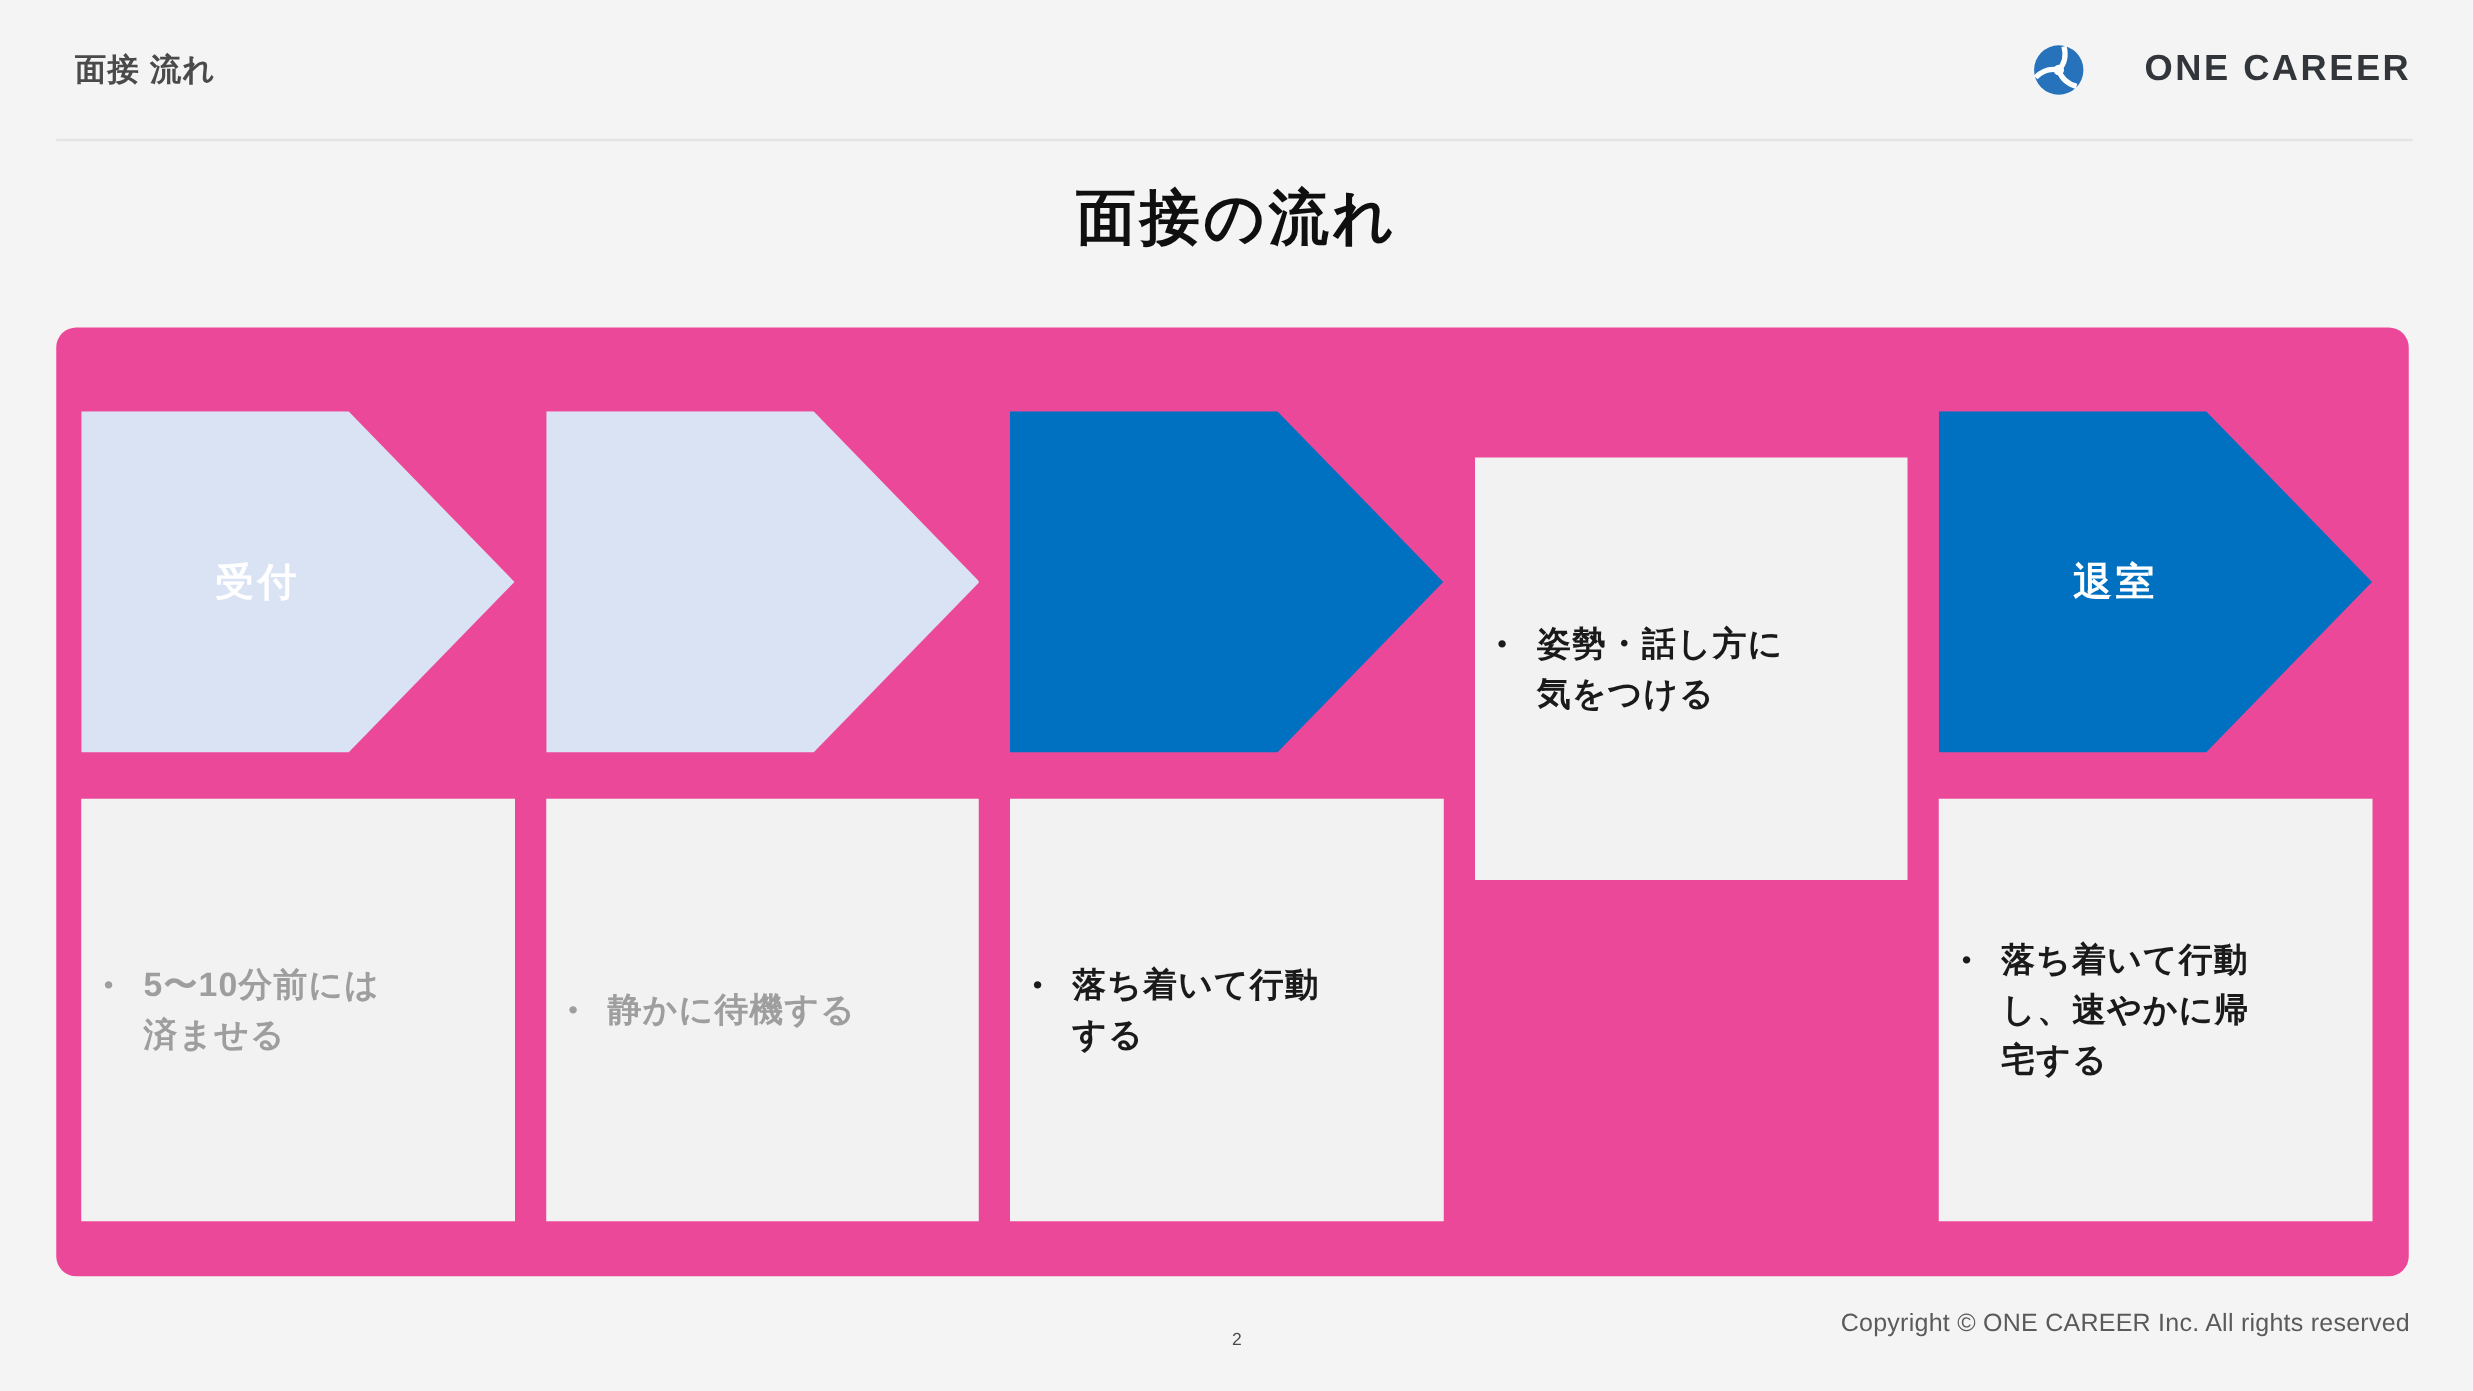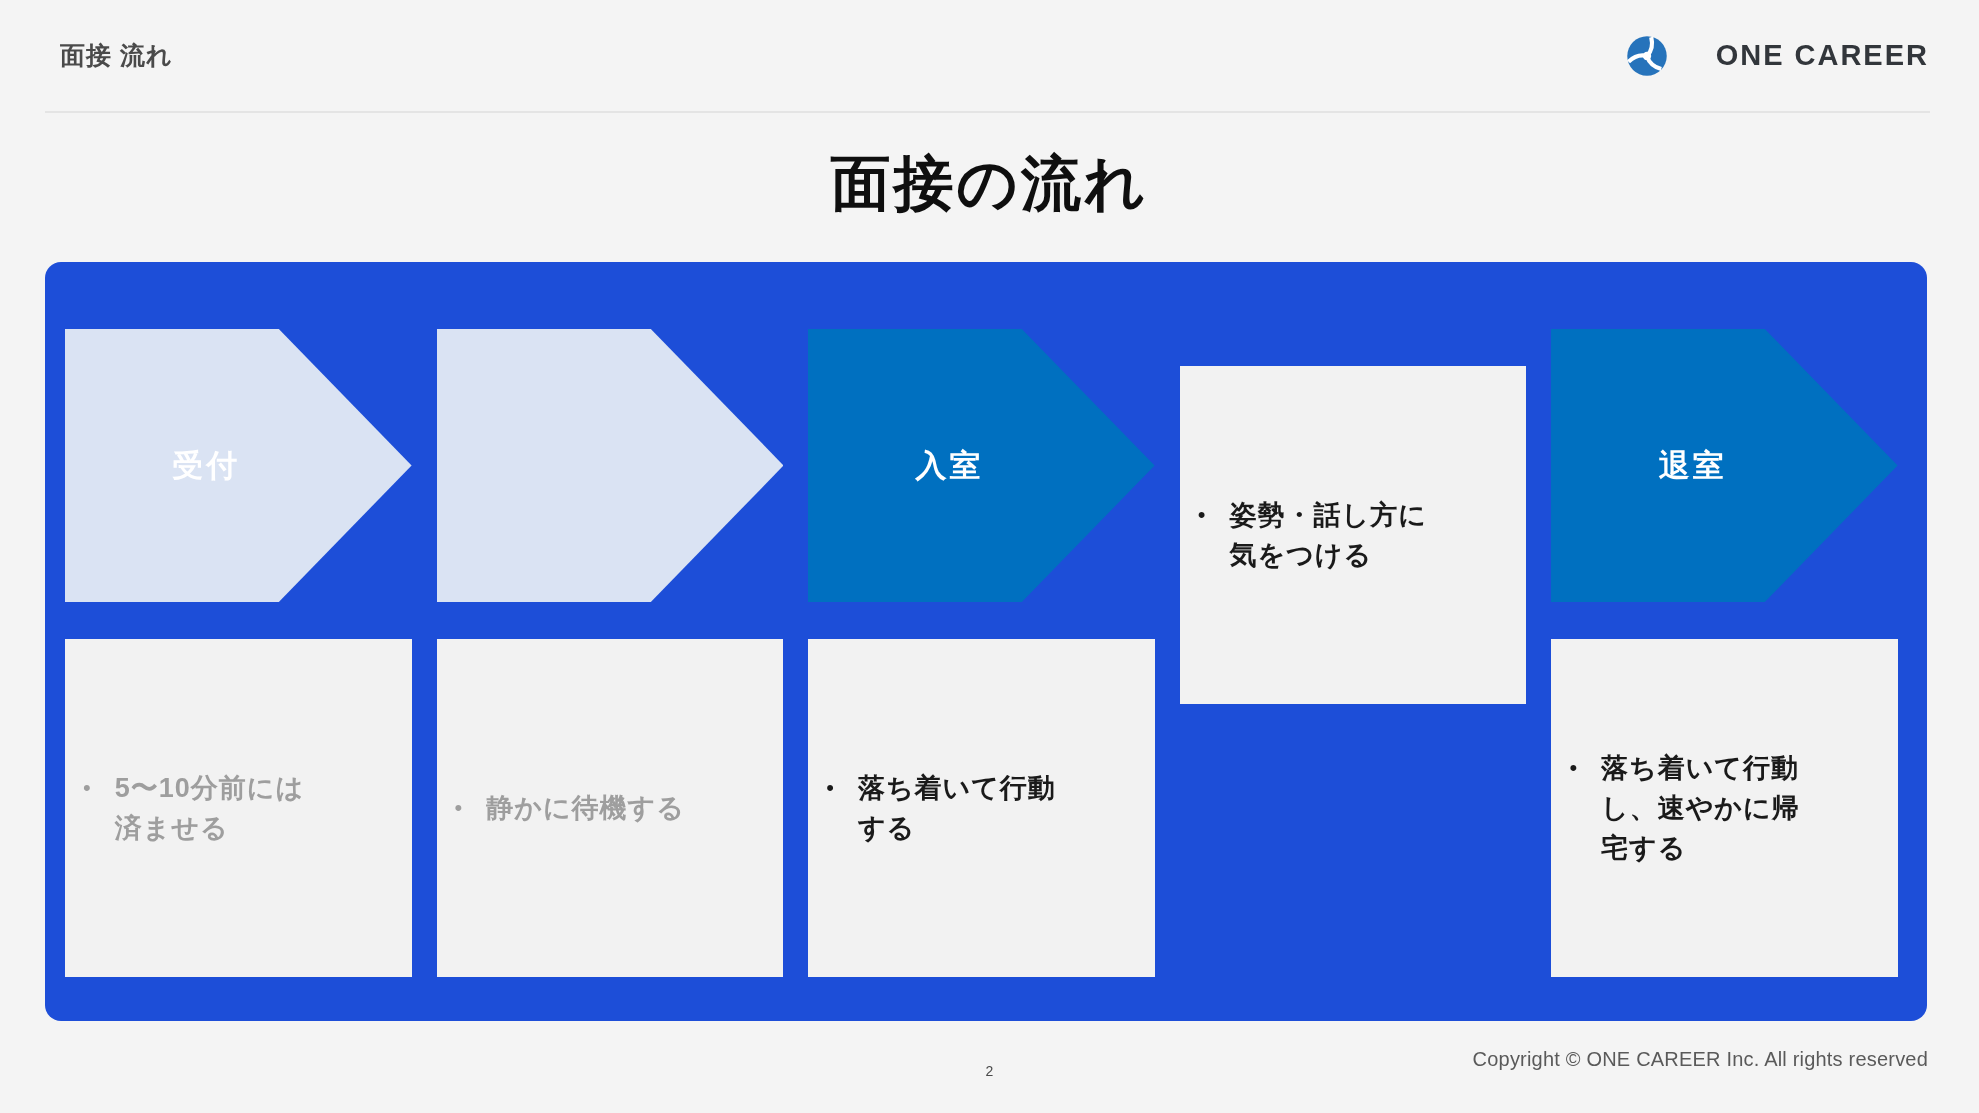--- a/index.html
+++ b/index.html
@@ -28,29 +28,29 @@
     margin-left: 36px;
   }
   .header-rule {
     border: none; border-top: 2px solid #e4e4e4;
     margin: 0 49px 0 45px;
   }
 
   
   .slide-title {
     margin: 26px 0 0; text-align: center;
-    font-size: 60px; font-weight: 700; color: #0f0f0f;
+    font-size: 48px; font-weight: 700; color: #0f0f0f;
     letter-spacing: 3px; line-height: 1.5;
   }
 
   
   .card {
     position: absolute; left: 45px; top: 262px;
     width: 1882px; height: 759px; box-sizing: border-box;
-    background: #1d4ed8; border-radius: 16px;
+    background: #ec4899; border-radius: 16px;
     padding: 67px 29px 0 20px;
   }
   .steps {
     display: grid; grid-template-columns: repeat(5, 1fr); column-gap: 25px;
   }
   .step { position: relative; }
 
   .arrow-wrap { position: relative; height: 273px; }
   .arrow-svg { position: absolute; left: 0; top: 0; width: 100%; height: 100%; display: block; }
   .step.inactive .arrow-shape { fill: #DAE3F3; }
@@ -143,21 +143,20 @@
             <div class="note-text">静かに待機する</div>
           </div>
         </div>
       </div>
 
       <div class="step active">
         <div class="arrow-wrap">
           <svg class="arrow-svg" viewBox="0 0 355 273" preserveAspectRatio="none">
             <polygon class="arrow-shape" points="0,0 219,0 355,136.5 219,273 0,273"></polygon>
           </svg>
-          <div class="arrow-label">入室</div>
         </div>
         <div class="note">
           <div class="note-row">
             <span class="bullet">•</span>
             <div class="note-text">落ち着いて行動
 する</div>
           </div>
         </div>
       </div>
 

